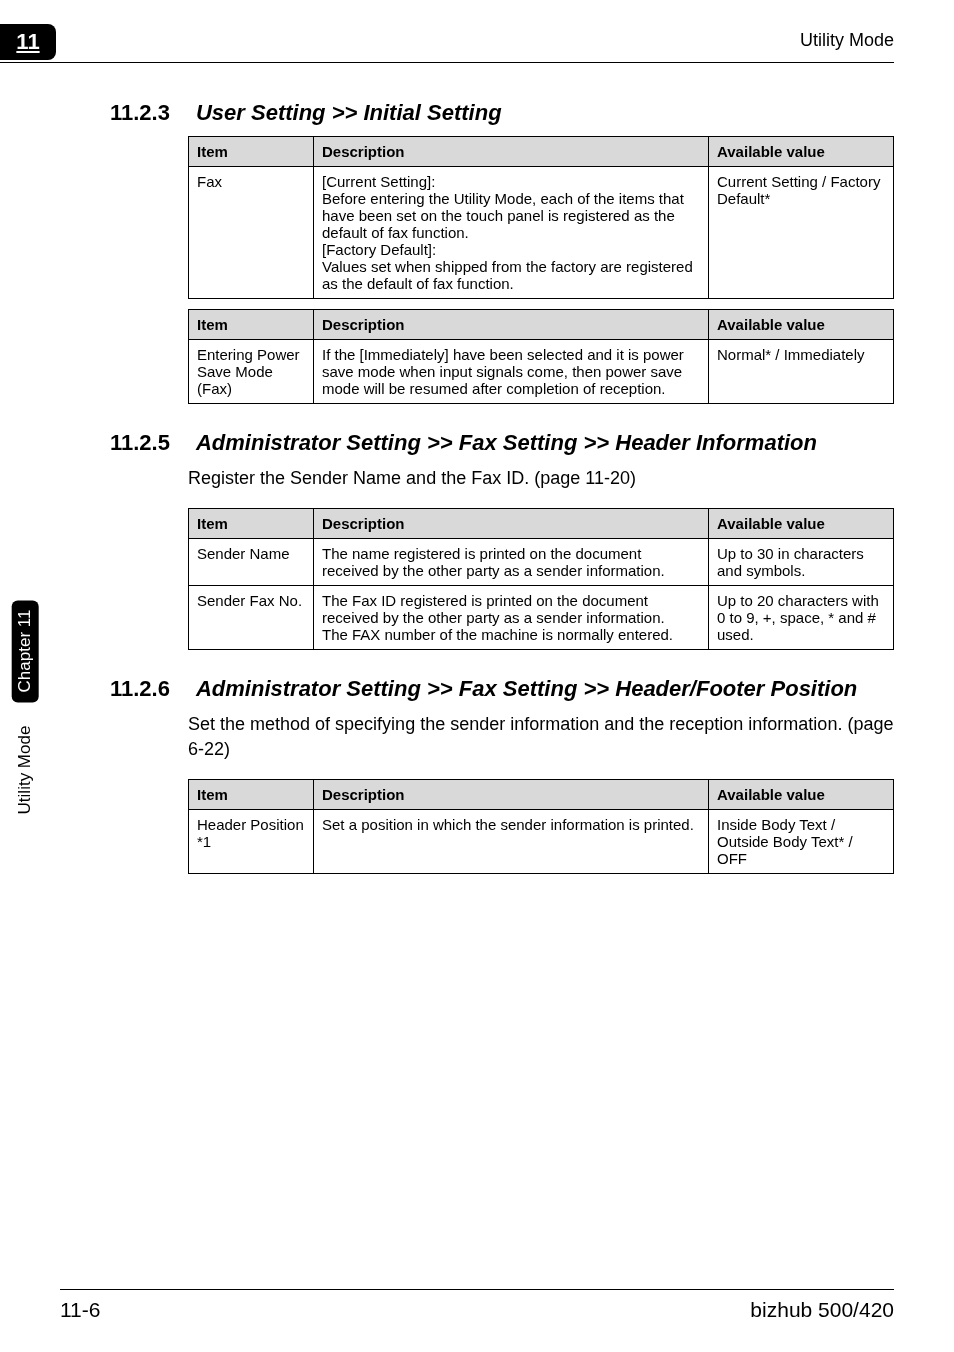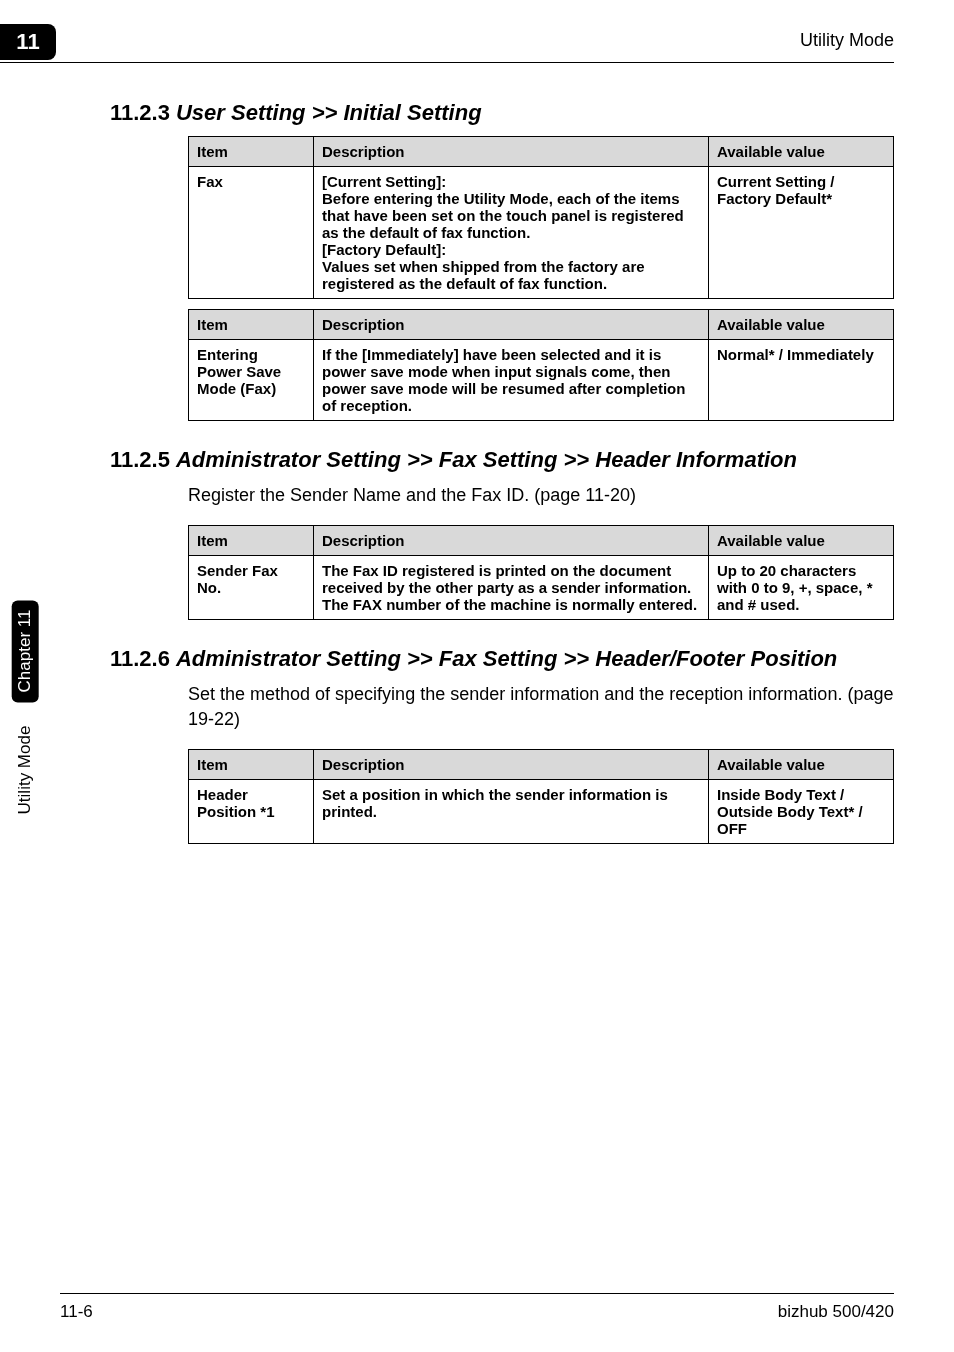--- a/index.html
+++ b/index.html
@@ -12,40 +12,41 @@
     width: 56px; height: 36px;
     background: #000;
     color: #fff;
     font-size: 22px;
     font-weight: bold;
     display: flex;
     align-items: center;
     justify-content: center;
     border-top-right-radius: 8px;
     border-bottom-right-radius: 8px;
+    text-decoration: underline;
   }
   .header-right {
     position: absolute;
     top: 30px; right: 60px;
     font-size: 18px;
   }
   .header-rule {
     position: absolute;
     top: 62px; left: 0; right: 60px;
     border-top: 1px solid #000;
   }
 
   .content {
     position: absolute;
     top: 100px; left: 110px; right: 60px;
   }
 
   .section-heading {
     display: flex;
-    gap: 6px;
+    gap: 26px;
     font-size: 22px;
     font-weight: bold;
     margin-top: 26px;
     margin-bottom: 10px;
   }
   .section-heading .num { white-space: nowrap; }
   .section-heading .title { flex: 1; font-style: italic; }
 
   .body-text {
     margin-left: 78px;
@@ -60,21 +61,20 @@
     width: calc(100% - 78px);
     border-collapse: collapse;
     font-size: 15px;
     margin-bottom: 10px;
   }
   table.spec th, table.spec td {
     border: 1px solid #000;
     padding: 6px 8px;
     vertical-align: top;
     text-align: left;
-    font-weight: bold;
   }
   table.spec th {
     background: #d9d9d9;
     font-weight: bold;
   }
   table.spec col.c1 { width: 125px; }
   table.spec col.c2 { width: auto; }
   table.spec col.c3 { width: 185px; }
 
   .side-tab {
@@ -99,21 +99,21 @@
     padding: 10px 4px;
   }
 
   .footer {
     position: absolute;
     bottom: 30px; left: 60px; right: 60px;
     border-top: 1px solid #000;
     padding-top: 8px;
     display: flex;
     justify-content: space-between;
-    font-size: 17px;
+    font-size: 21px;
   }
 </style>
 </head>
 <body>
 
 <div class="chapter-badge">11</div>
 <div class="header-right">Utility Mode</div>
 <div class="header-rule"></div>
 
 <div class="side-tab">
@@ -187,33 +187,38 @@
       </colgroup>
     <thead>
         <tr>
       <th>Item</th>
       <th>Description</th>
       <th>Available value</th>
     </tr>
       </thead>
     <tbody>
       <tr>
+        <td>Sender Name</td>
+        <td>The name registered is printed on the document received by the other party as a sender information.</td>
+        <td>Up to 30 in characters and symbols.</td>
+      </tr>
+      <tr>
         <td>Sender Fax No.</td>
         <td style="white-space:pre-line">The Fax ID registered is printed on the document received by the other party as a sender information.
 The FAX number of the machine is normally entered.</td>
         <td>Up to 20 characters with 0 to 9, +, space, * and # used.</td>
       </tr>
     </tbody>
   </table>
 
   <div class="section-heading">
     <span class="num">11.2.6</span>
     <span class="title">Administrator Setting &gt;&gt; Fax Setting &gt;&gt; Header/Footer Position</span>
   </div>
-  <p class="body-text">Set the method of specifying the sender information and the reception information. (page 19-22)</p>
+  <p class="body-text">Set the method of specifying the sender information and the reception information. (page 6-22)</p>
   <table class="spec">
     <colgroup>
         <col class="c1">
         <col class="c2">
         <col class="c3">
       </colgroup>
     <thead>
         <tr>
       <th>Item</th>
       <th>Description</th>

